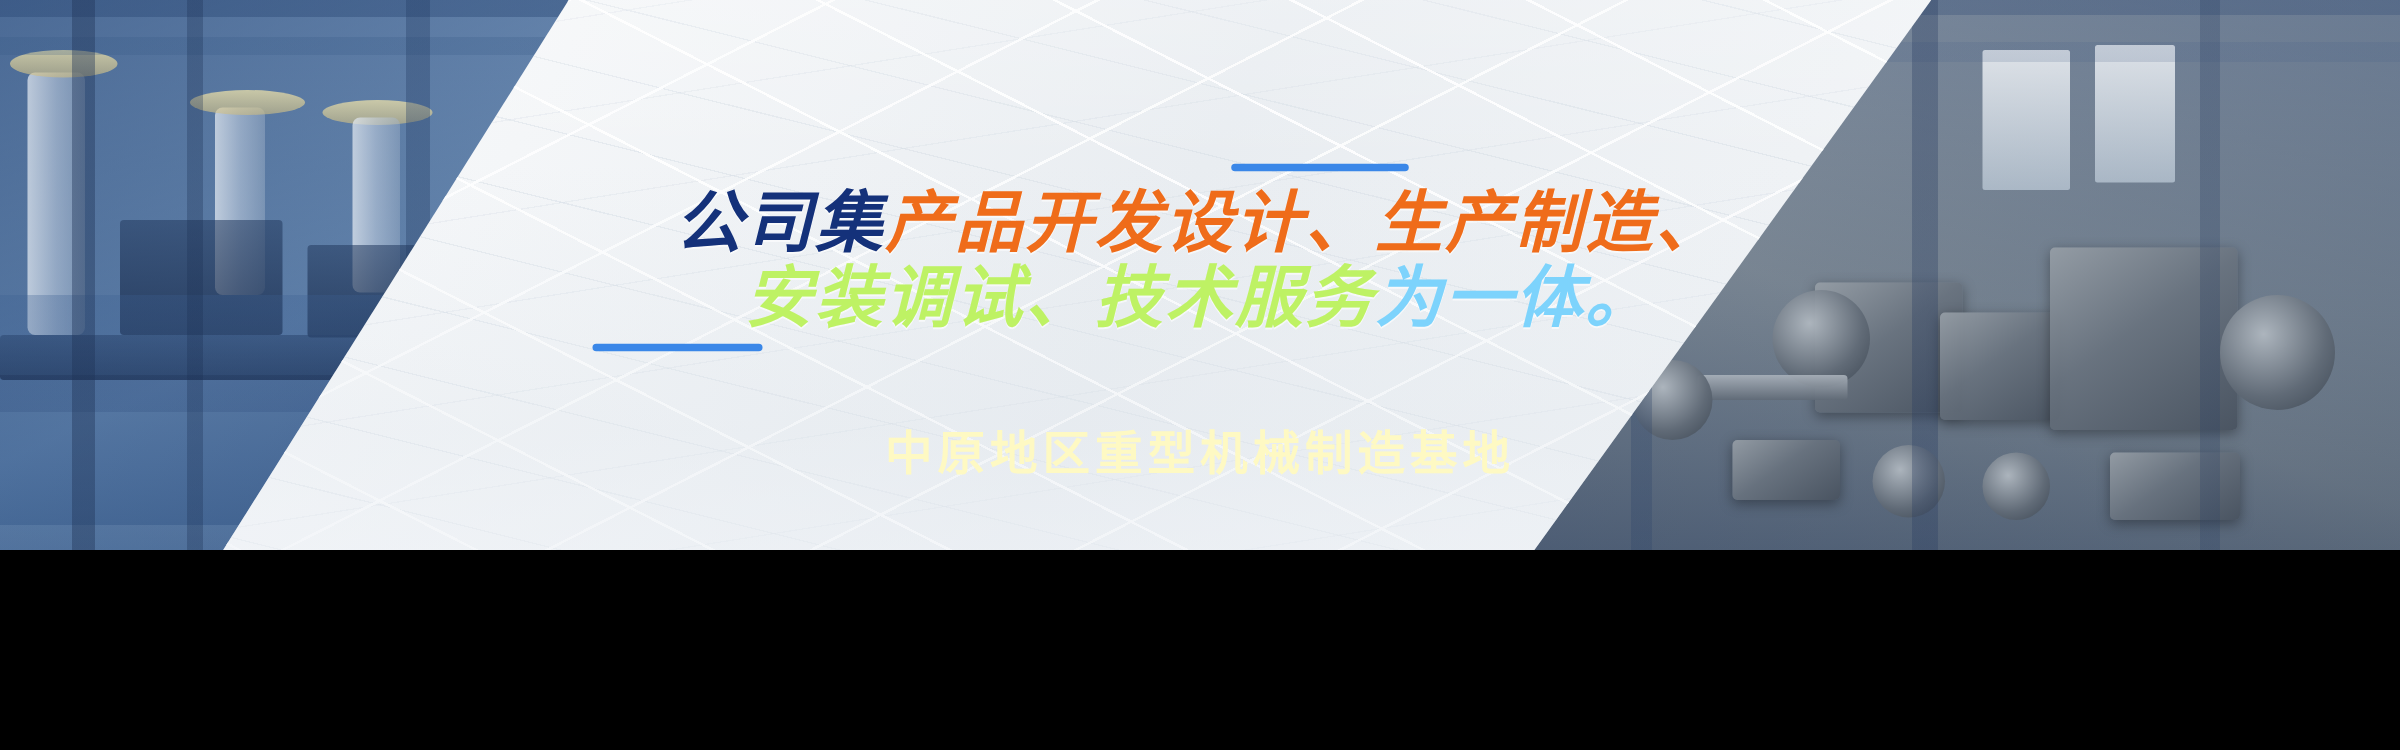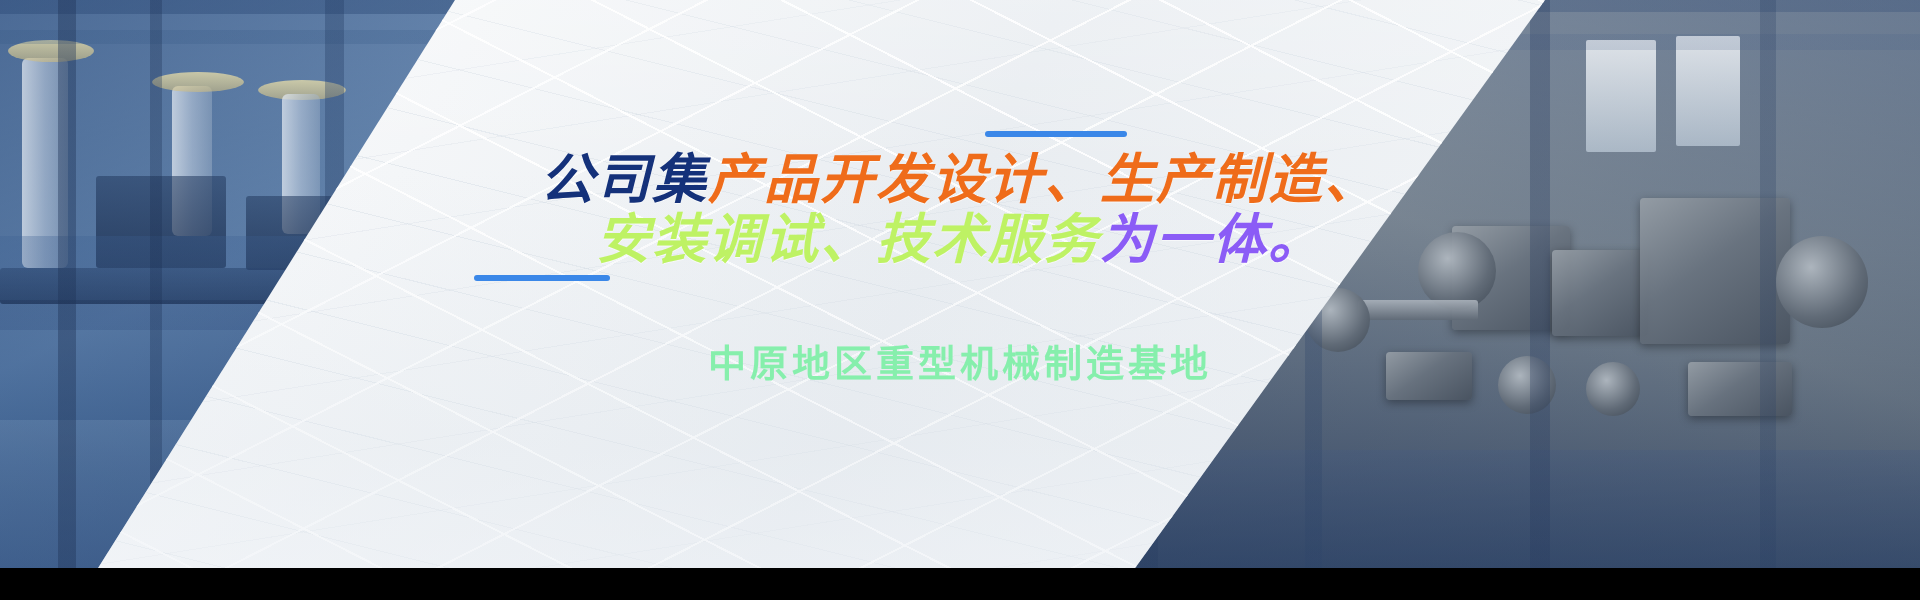--- a/index.html
+++ b/index.html
@@ -2,21 +2,21 @@
 <html lang="zh-CN"><head>
 <meta charset="utf-8">
 <title>Hero Banner</title>
 <style>
   html,body{margin:0;padding:0;background:#000;}
   *{box-sizing:border-box;}
 
   #stage{
     position:relative;
     width:1920px;
-    height:568px;
+    height:440px;
     overflow:hidden;
     font-family:"Liberation Sans","DejaVu Sans",sans-serif;
     background:#14253c;
   }
 
   
   .bg-base{position:absolute;inset:0;}
 
   
   .photo-left{
@@ -184,22 +184,22 @@
 
   <div class="content">
 
     <div class="accent-bar" id="accent-top" style="background: rgb(58, 135, 232);"></div>
 
     <div class="headline" id="headline-line1">
       <span class="hl-blue" style="color: rgb(20, 49, 122);">公司集</span><span class="hl-orange" style="color: rgb(239, 108, 26);">产品开发设计、生产制造、</span>
     </div>
 
     <div class="headline" id="headline-line2">
-      <span class="hl-orange" style="color: #bef264;">安装调试、技术服务</span><span class="hl-blue" style="color: #8b5cf6;">为一体。</span>
+      <span class="hl-orange" style="color: #bef264;">安装调试、技术服务</span><span class="hl-blue" style="color: #7dd3fc;">为一体。</span>
     </div>
 
     <div class="accent-bar" id="accent-bottom" style="background: rgb(58, 135, 232);"></div>
 
-    <div id="subtitle" style="color: #86efac;">中原地区重型机械制造基地</div>
+    <div id="subtitle" style="color: #fef9c3;">中原地区重型机械制造基地</div>
 
   </div>
 
 </div>
 
 </body></html>

